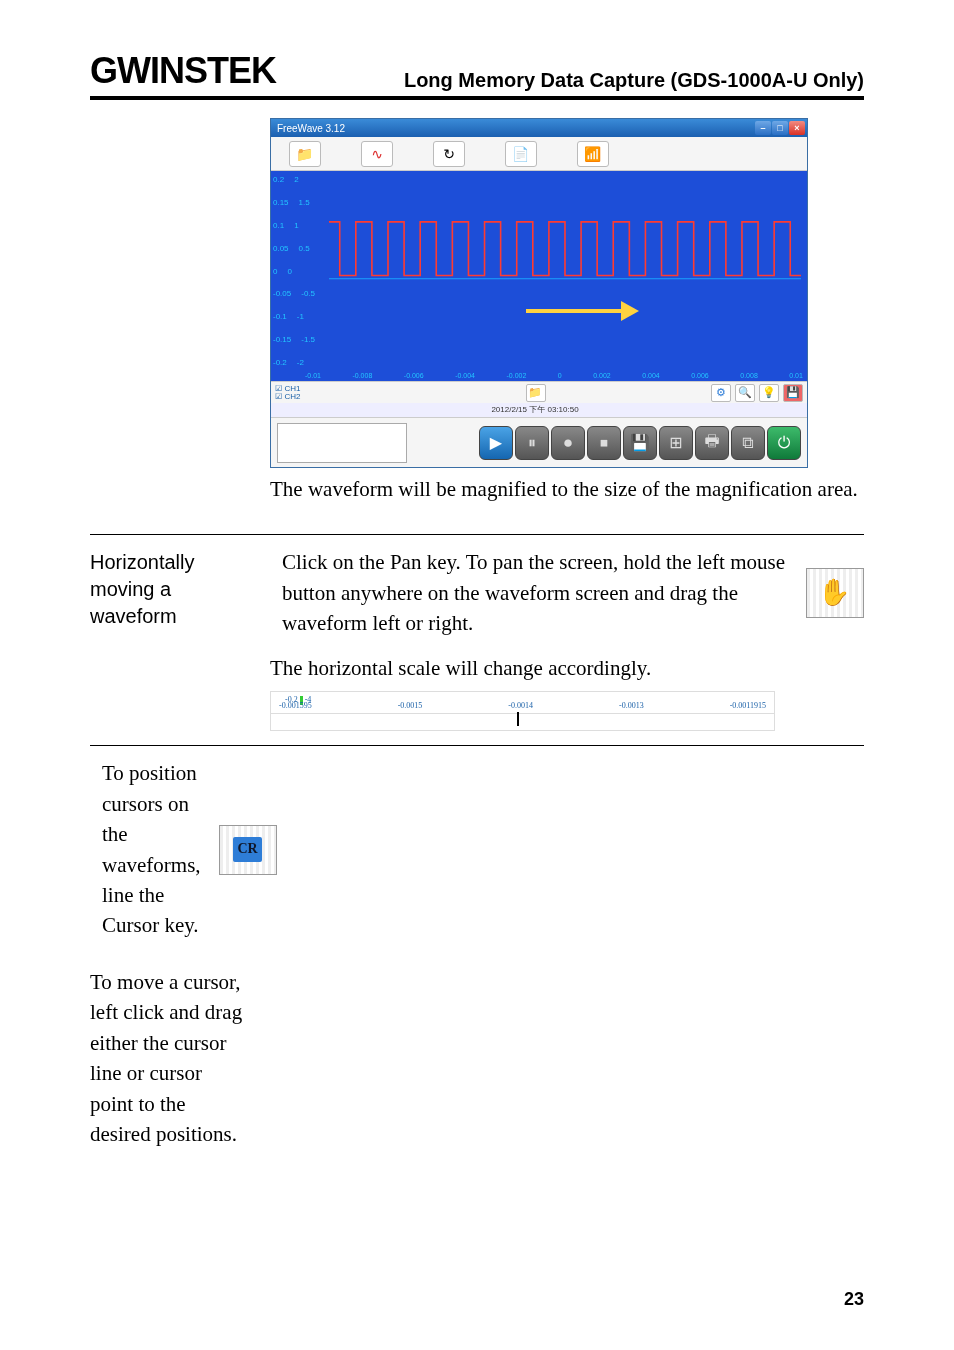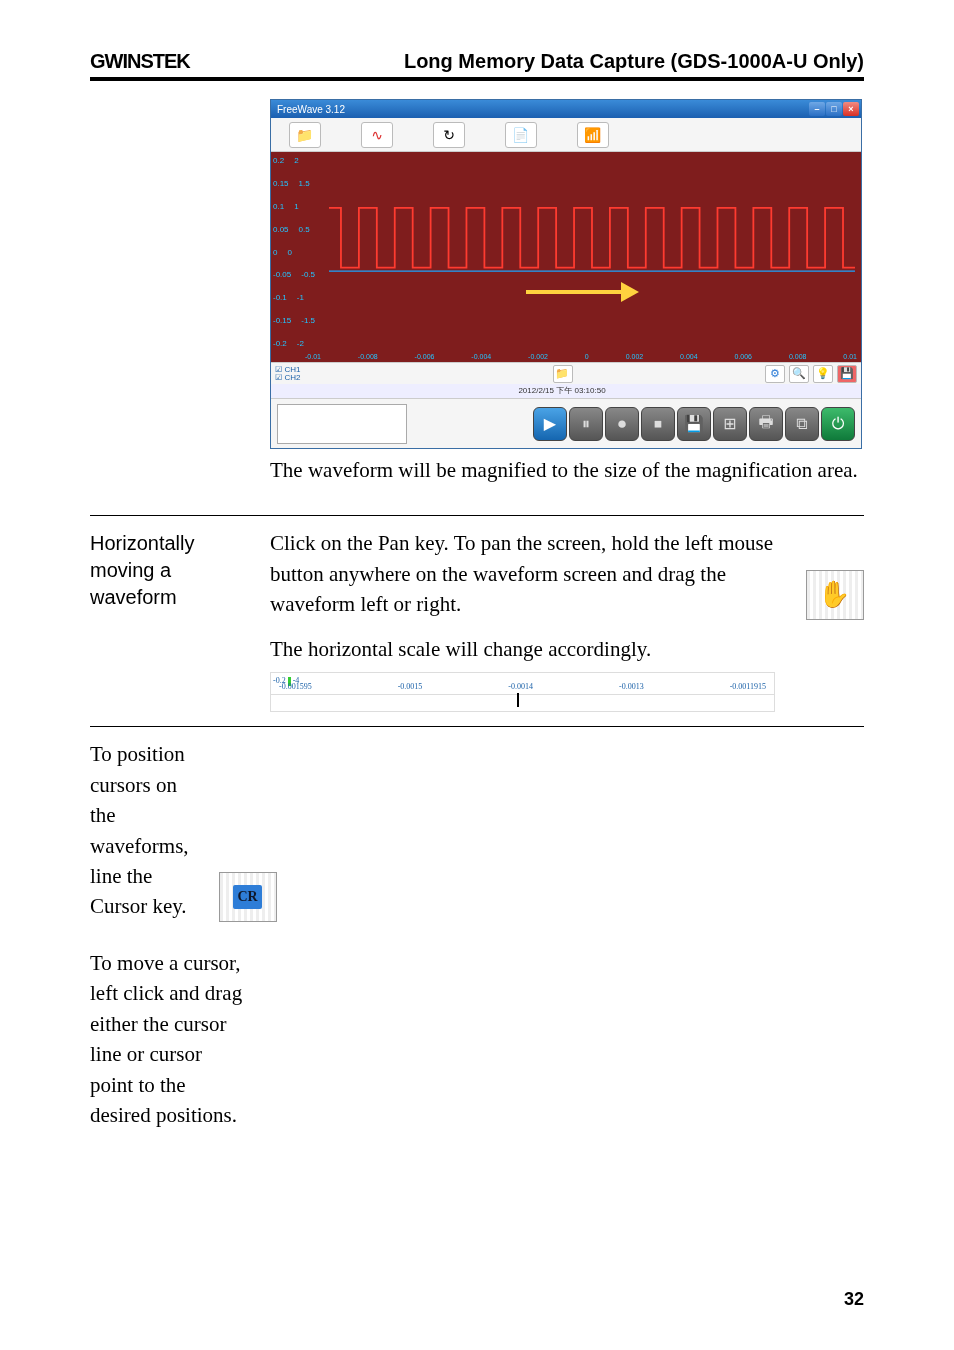--- a/index.html
+++ b/index.html
@@ -16,21 +16,21 @@
     display: flex;
     align-items: flex-end;
     justify-content: space-between;
     border-bottom: 4px solid #000;
     padding-bottom: 4px;
     margin-bottom: 18px;
   }
   .logo {
     font-family: Arial, sans-serif;
     font-weight: 900;
-    font-size: 20px;
+    font-size: 36px;
     letter-spacing: -1px;
     display: flex;
     align-items: center;
   }
   .header-title {
     font-family: Arial, sans-serif;
     font-weight: 700;
     font-size: 20px;
   }
   .body-grid {
@@ -51,21 +51,21 @@
   .section-divider {
     grid-column: 1 / -1;
     border-top: 1px solid #000;
     margin: 14px 0 12px 0;
   }
   .screenshot-wrap {
     grid-column: 2 / -1;
     margin-bottom: 16px;
   }
   .app-window {
-    width: 592px;
+    width: 538px;
     border: 1px solid #3a6ea5;
     background: #fff;
     font-family: Tahoma, sans-serif;
     font-size: 9px;
   }
   .titlebar {
     height: 18px;
     background: linear-gradient(#3a8bd8, #1b5fb0);
     color: #fff;
     display: flex;
@@ -92,21 +92,21 @@
     width: 32px; height: 26px;
     border: 1px solid #bbb;
     border-radius: 3px;
     background: #fff;
     display: flex; align-items:center; justify-content:center;
     font-size: 14px;
   }
   .plot-area {
     position: relative;
     height: 210px;
-    background: #7f1d1d;
+    background: #1d4ed8;
     color: #2db3ff;
     padding: 6px 4px 2px 30px;
   }
   .y-ticks {
     position: absolute;
     left: 2px; top: 4px; bottom: 14px;
     width: 56px;
     display: flex;
     flex-direction: column;
     justify-content: space-between;
@@ -165,21 +165,21 @@
     width: 34px; height: 34px;
     border-radius: 6px;
     background: linear-gradient(#888,#555);
     display:flex; align-items:center; justify-content:center;
     color:#ddd; font-size:16px;
     border: 1px solid #444;
   }
   .rbtn.play { background: linear-gradient(#4aa3e6,#1566b0); color:#fff; }
   .rbtn.power { background: linear-gradient(#3dbb6b,#0f7a3a); color:#fff; }
   .caption-text { font-size: 21px; line-height:1.45; margin-top:6px;}
-  .row-with-icon { display:flex; gap:30px; align-items:flex-end; }
+  .row-with-icon { display:flex; gap:18px; align-items:center;margin-left:12px; }
   .row-with-icon .txt { flex: 1; }
   .icon-box {
     width: 58px; height: 50px;
     border: 1px solid #999;
     background: repeating-linear-gradient(90deg,#eee,#eee 3px,#fff 3px,#fff 6px),
                 repeating-linear-gradient(0deg,#eee,#eee 3px,#fff 3px,#fff 6px);
     display:flex; align-items:center; justify-content:center;
     font-size: 26px;
     flex: 0 0 auto;
   }
@@ -196,21 +196,21 @@
     width: 505px; height: 40px;
     border: 1px solid #ddd;
     background: #fff;
     position: relative;
     font-size: 8px; color:#1a60a8;
     margin-top: 8px;
   }
   .hscale-top { position:absolute; top:2px; left:0; right:0; height:20px; border-bottom:1px solid #ddd;}
   .hscale-labels { position:absolute; top:8px; left:8px; right:8px; display:flex; justify-content:space-between; }
   .hscale-mark { position:absolute; left:49%; top:20px; width:2px; height:14px; background:#000;}
-  .hscale-yl { position:absolute; left:2px; top:2px; font-size:8px; }
+  .hscale-yl { position:absolute; left:14px; top:2px; font-size:8px; }
   .hscale-yl .greenbar { display:inline-block; width:3px; height:9px; background:#3c3; margin-right:2px; vertical-align:middle;}
   .page-num {
     position: absolute;
     bottom: 40px;
     right: 90px;
     font-family: Arial, sans-serif;
     font-weight: 900;
     font-size: 18px;
   }
 </style>
@@ -371,13 +371,13 @@
       <div class="icon-box cursor-key">
         <span class="cr">CR</span>
       </div>
     </div>
     <div style="height:26px"></div>
     <div>To move a cursor, left click and drag either the cursor line or cursor point to the desired positions.</div>
   </div>
 
 </div>
 
-<div class="page-num">32</div>
+<div class="page-num">23</div>
 
 </body></html>

